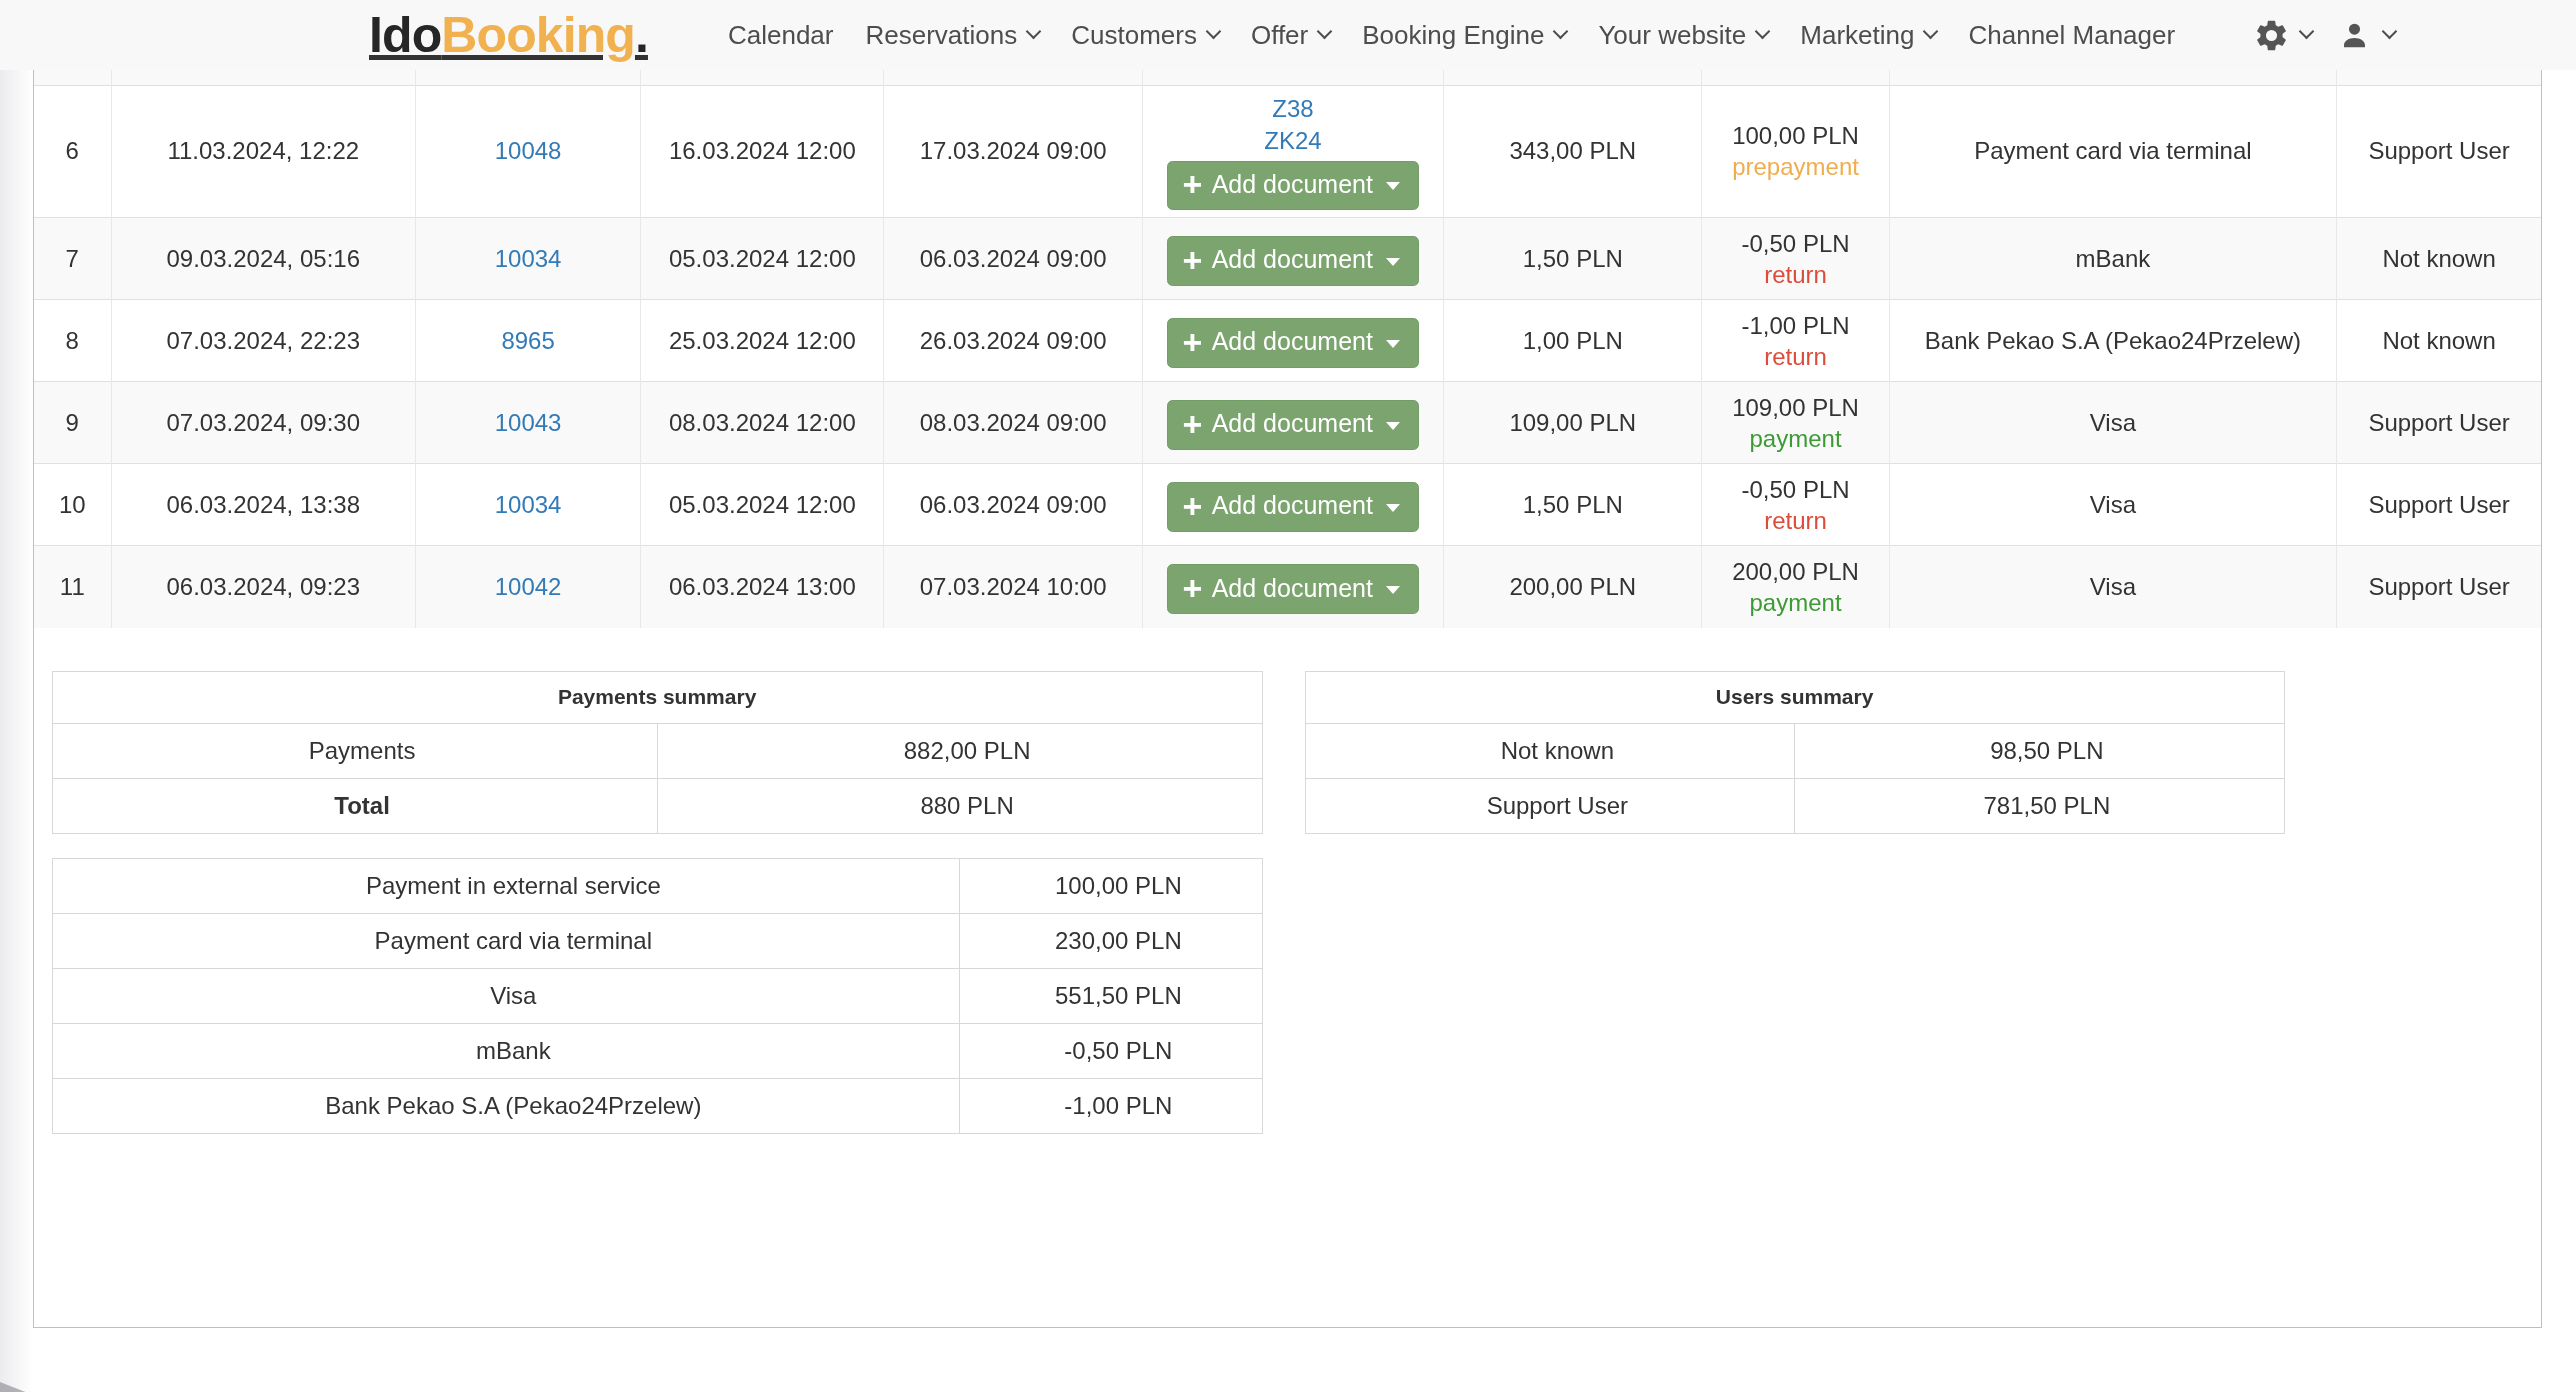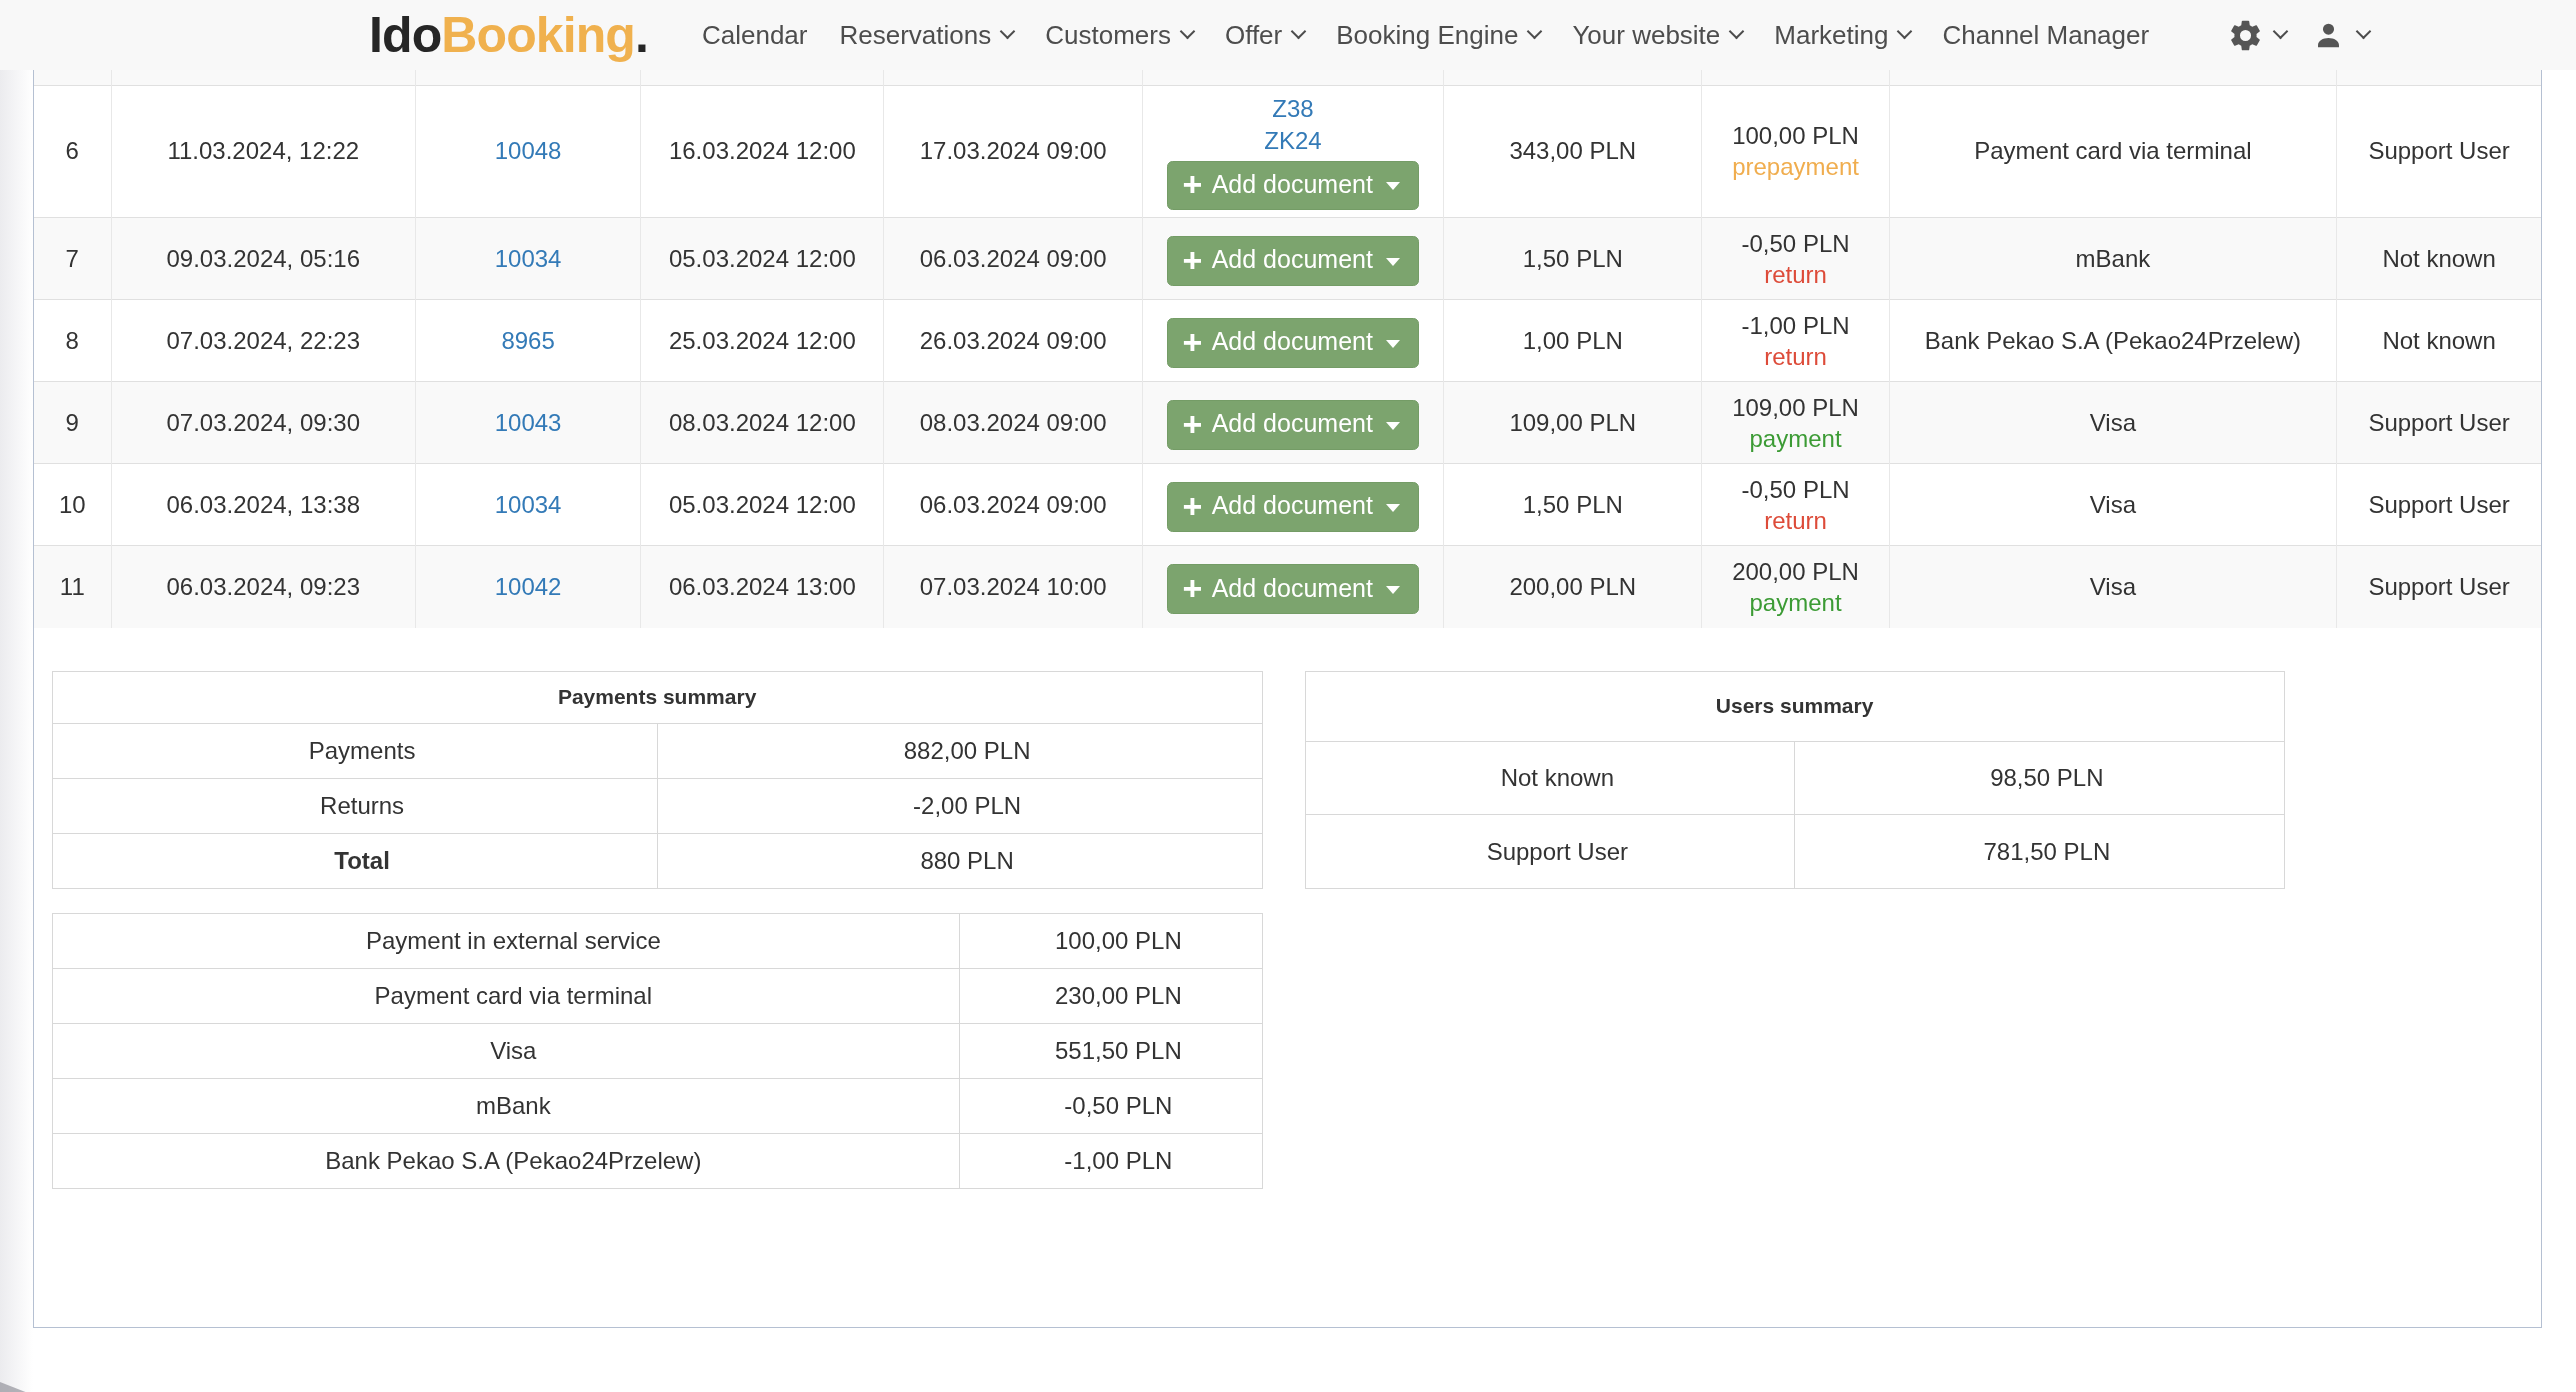--- a/index.html
+++ b/index.html
@@ -8,21 +8,21 @@
     width:2576px; height:1393px; position:relative; overflow:hidden;
     background:#ffffff; font-family:"Liberation Sans", sans-serif; color:#333;
   }
 
   
   .navbar {
     position:absolute; top:0; left:0; right:0; height:70px;
     background:#f8f8f8; display:flex; align-items:center;
     padding-left:369px; z-index:5;
   }
-  .logo { font-size:50px; font-weight:800; letter-spacing:-0.9px; margin-right:54px; cursor:pointer; white-space:nowrap; }
+  .logo { font-size:50px; font-weight:800; letter-spacing:-0.9px; margin-right:80px; cursor:pointer; white-space:nowrap;text-decoration:underline; }
   .logo .dark { color:#262626; }
   .logo .accent { color:#f0b14e; }
   .nav-items { display:flex; align-items:center; gap:32px; font-size:26px; color:#4d4d4d; }
   .nav-item { display:flex; align-items:center; gap:11px; cursor:pointer; white-space:nowrap; }
   .chev {
     width:11px; height:11px; border-right:2.8px solid #4d4d4d; border-bottom:2.8px solid #4d4d4d;
     transform:rotate(45deg); margin-top:-6.5px;
   }
   .nav-icons { display:flex; align-items:center; gap:24px; margin-left:78px; }
   .icon-group { display:flex; align-items:center; gap:11px; cursor:pointer; }
@@ -315,24 +315,20 @@
     <div class="sum-row">
       <table class="sum w-payments">
         <tbody>
             <tr>
               <th colspan="2">Payments summary</th>
             </tr>
         <tr>
           <td class="lbl">Payments</td>
           <td class="val">882,00 PLN</td>
         </tr>
-        <tr>
-          <td class="lbl">Returns</td>
-          <td class="val">-2,00 PLN</td>
-        </tr>
         <tr class="bold">
           <td class="lbl">Total</td>
           <td class="val">880 PLN</td>
         </tr>
       </tbody>
         </table>
 
       <table class="sum w-users">
         <tbody>
             <tr>

